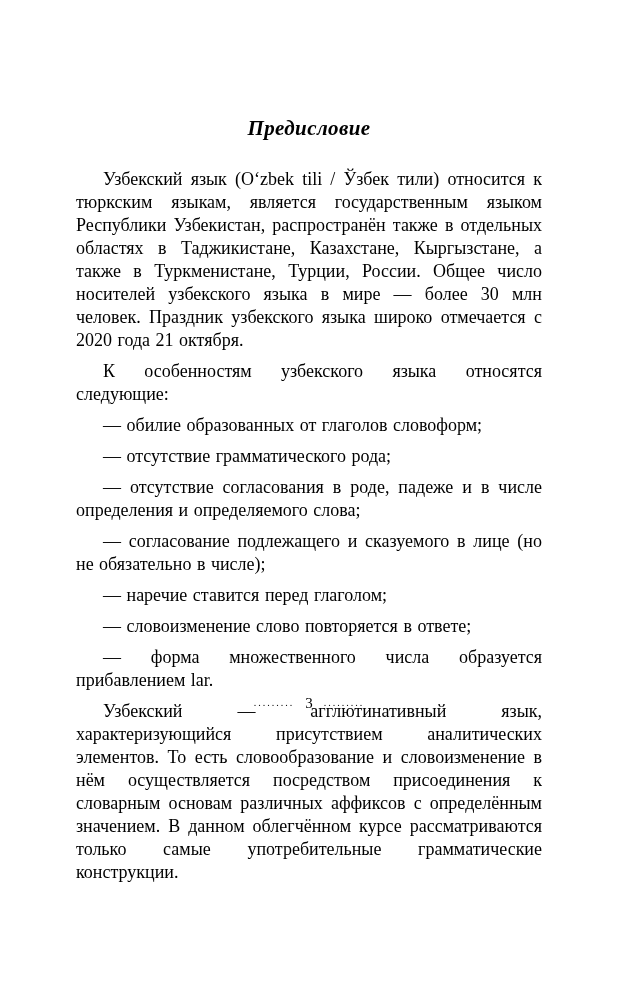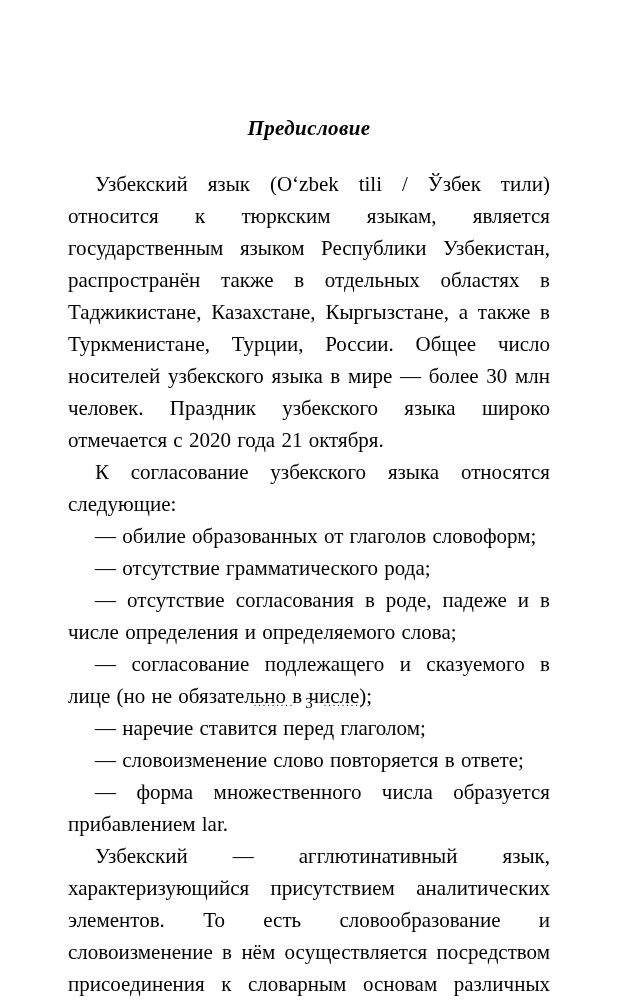--- a/index.html
+++ b/index.html
@@ -24,23 +24,23 @@
   }
   .chapter-title {
     margin: 0 0 27px 0;
     font-size: 21px;
     font-weight: bold;
     font-style: italic;
     text-align: center;
     letter-spacing: 0.4px;
   }
   .body-text p {
-    margin: 0;
-    font-size: 21px;
-    line-height: 32px;
+    margin: 8px;
+    font-size: 18px;
+    line-height: 23px;
     text-align: justify;
     text-indent: 27px;
     word-spacing: 1px;
   }
   .page-footer {
     position: absolute;
     left: 0;
     bottom: 80px;
     width: 100%;
     text-align: center;
@@ -60,21 +60,21 @@
 </style>
 </head>
 <body>
 
 <div class="book-page">
 
   <h1 class="chapter-title">Предисловие</h1>
 
   <div class="body-text">
     <p>Узбекский язык (O‘zbek tili / Ўзбек тили) относится к тюркским языкам, является государственным языком Республики Узбекистан, распространён также в отдельных областях в Таджикистане, Казахстане, Кыргызстане, а также в Туркменистане, Турции, России. Общее число носителей узбекского языка в мире — более 30 млн человек. Праздник узбекского языка широко отмечается с 2020 года 21 октября.</p>
-    <p>К согласование узбекского языка относятся следующие:</p>
+    <p>К особенностям узбекского языка относятся следующие:</p>
     <p>— обилие образованных от глаголов словоформ;</p>
     <p>— отсутствие грамматического рода;</p>
     <p>— отсутствие согласования в роде, падеже и в числе определения и определяемого слова;</p>
     <p>— согласование подлежащего и сказуемого в лице (но не обязательно в числе);</p>
     <p>— наречие ставится перед глаголом;</p>
     <p>— словоизменение слово повторяется в ответе;</p>
     <p>— форма множественного числа образуется прибавлением lar.</p>
     <p>Узбекский — агглютинативный язык, характеризующийся присутствием аналитических элементов. То есть словообразование и словоизменение в нём осуществляется посредством присоединения к словарным основам различных аффиксов с определённым значением. В данном облегчённом курсе рассматриваются только самые употребительные грамматические конструкции.</p>
   </div>
 

